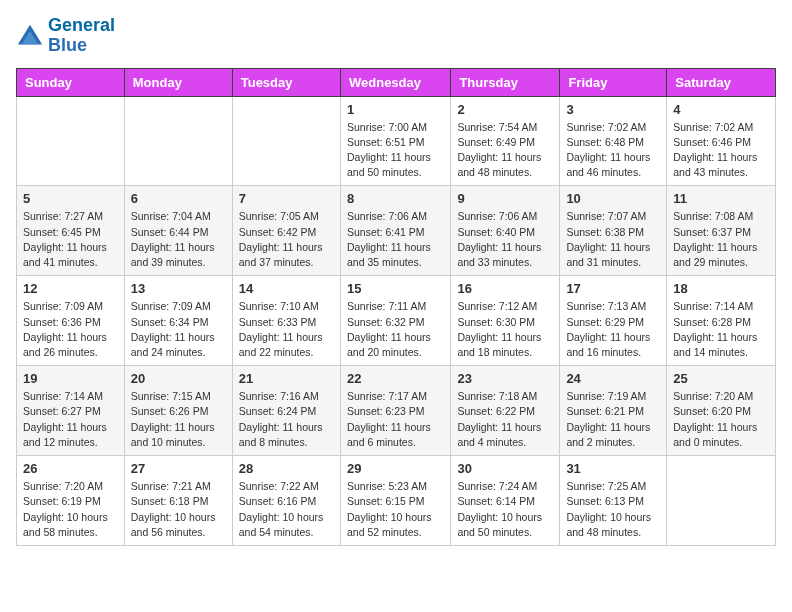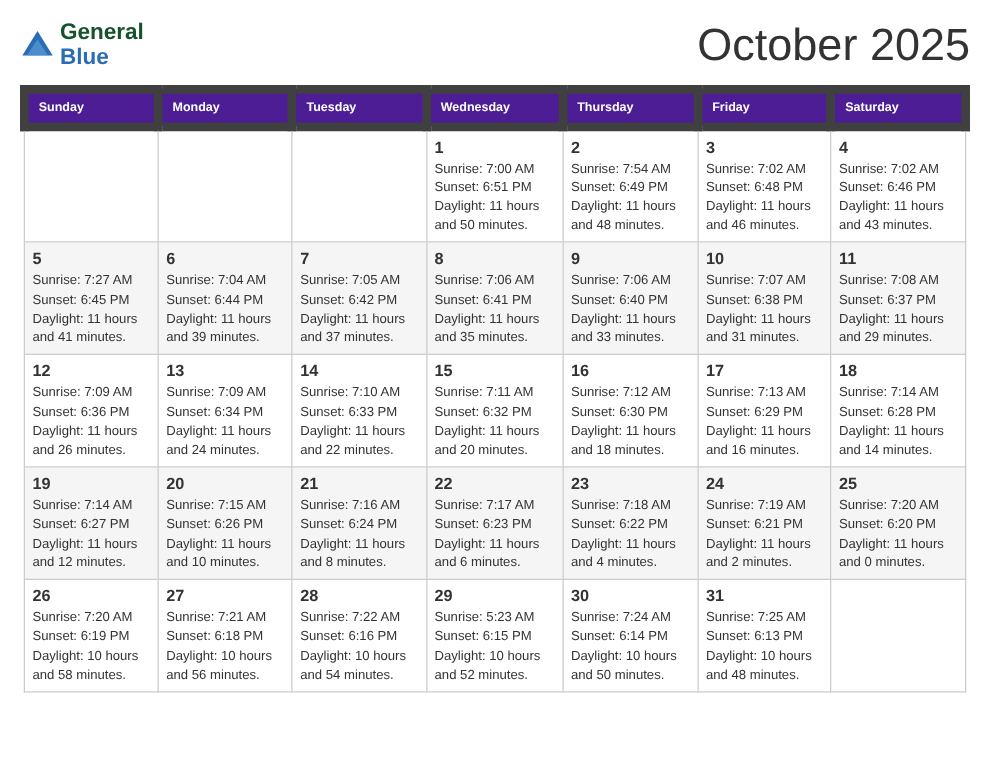--- a/index.html
+++ b/index.html
@@ -21,21 +21,21 @@
       align-items: center;
     }
     .logo-text {
       display: flex;
       flex-direction: column;
       line-height: 1.1;
     }
     .logo-general {
       font-size: 18px;
       font-weight: bold;
-      color: #14532d;
+      color: #0369a1;
     }
     .logo-blue {
       font-size: 18px;
       font-weight: bold;
       color: #2a6db5;
     }
     .logo-icon {
       width: 28px;
       height: 28px;
       margin-right: 4px;
@@ -52,27 +52,27 @@
     .subtitle {
       font-size: 15px;
       color: #333;
     }
     .calendar {
       width: 100%;
       border-collapse: collapse;
       border: 1px solid #ccc;
     }
     .calendar th {
-      background-color: #4c1d95;
+      background-color: #d946ef;
       color: #fff;
       text-align: left;
       padding: 6px 8px;
-      font-size: 10px;
+      font-size: 13px;
       font-weight: bold;
-      border: 7px solid #404040;
+      border: 1px solid #404040;
     }
     .calendar td {
       vertical-align: top;
       padding: 5px 6px;
       border: 1px solid #ccc;
       width: 113px;
       min-height: 80px;
       font-size: 11px;
       color: #333;
       background: #fff;
@@ -102,21 +102,20 @@
     <svg class="logo-icon" viewBox="0 0 30 30" xmlns="http://www.w3.org/2000/svg">
       <polygon points="15,3 28,24 2,24" fill="#2a6db5"></polygon>
       <polygon points="15,10 24,24 6,24" fill="#5b9bd5" opacity="0.7"></polygon>
     </svg>
     <div class="logo-text">
       <span class="logo-general">General</span>
       <span class="logo-blue">Blue</span>
     </div>
   </div>
   <div class="title-block">
-    <div class="month-title">October 2025</div>
   </div>
 </div>
 
 <table class="calendar">
   <thead>
     <tr>
     <th>Sunday</th>
         <th>Monday</th>
         <th>Tuesday</th>
         <th>Wednesday</th>

